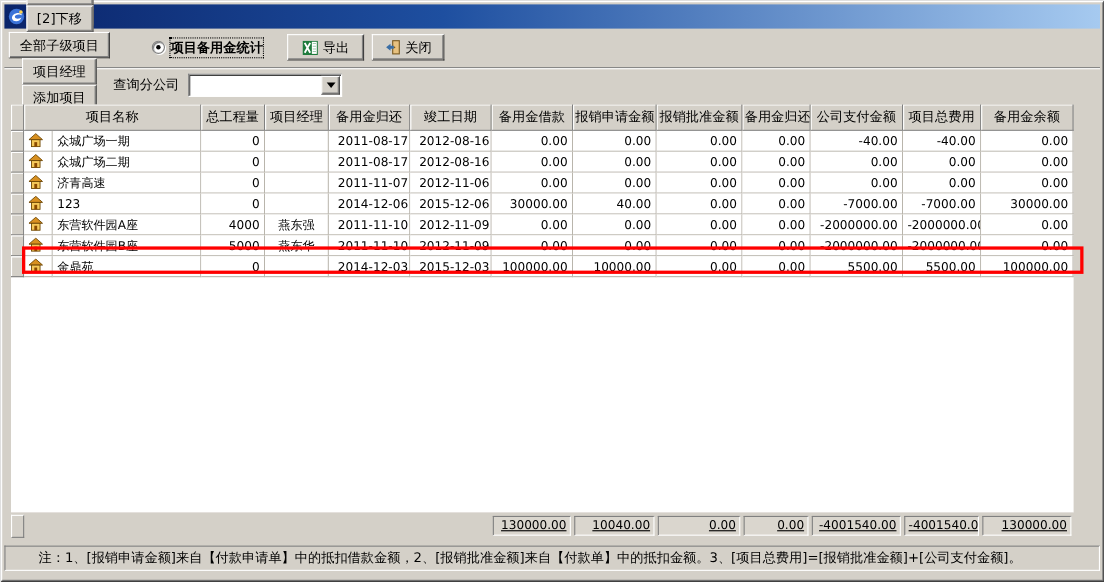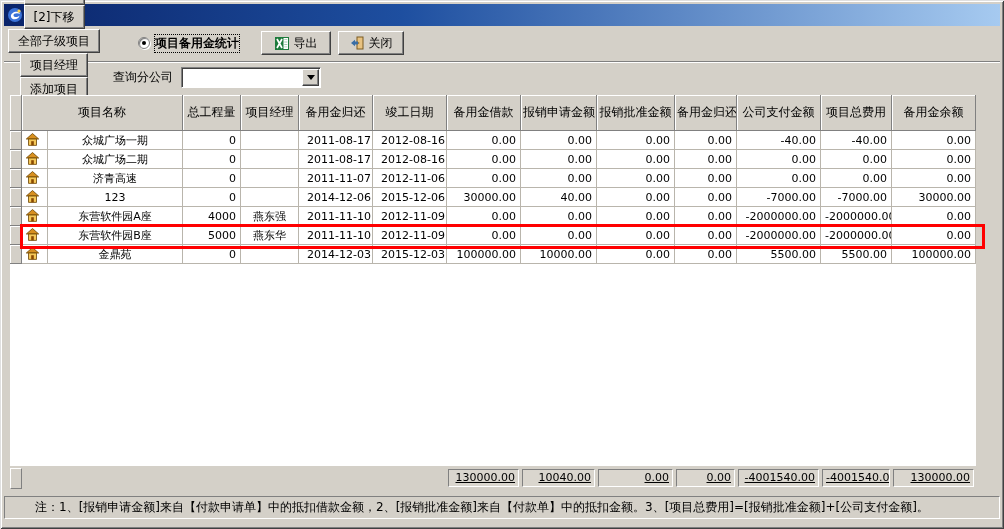--- a/index.html
+++ b/index.html
@@ -28,41 +28,41 @@
     box-shadow:inset 1px 1px 1px rgba(64,64,64,.7), 1px 1px 0 #fff;position:relative;}
   .radio-dot{position:absolute;left:3px;top:3px;width:4px;height:4px;border-radius:50%;background:#000;}
   .focus-dotted{outline:1px dotted #000;}
   .btn{background:#D4D0C8;border:1px solid;border-color:#fff #404040 #404040 #fff;
     box-shadow:inset -1px -1px 0 #808080;font-family:inherit;font-size:12px;color:#000;cursor:default;}
   .cmd-btn{position:absolute;top:31px;height:24px;display:flex;align-items:center;justify-content:center;gap:5px;padding:0 6px;}
   .groove{position:absolute;left:4px;right:4px;height:2px;border-top:1px solid #808080;border-bottom:1px solid #fff;}
   
   .toolbar{position:absolute;left:8px;top:65px;right:8px;height:24px;display:flex;align-items:center;}
   .tb-btn{height:24px;padding:0 9px;margin-right:3px;display:flex;align-items:center;gap:5px;white-space:nowrap;}
-  .branch-label{margin-left:10px;white-space:nowrap;}
+  .branch-label{margin-left:0;white-space:nowrap;}
   .combo{margin-left:8px;width:140px;height:21px;position:relative;background:#fff;
     border:1px solid;border-color:#808080 #fff #fff #808080;box-shadow:inset 1px 1px 0 #404040;}
   .combo input{position:absolute;left:2px;top:2px;right:20px;bottom:2px;width:116px;border:none;outline:none;
     font-family:inherit;font-size:12px;background:#fff;padding:0;}
   .combo-arrow{position:absolute;right:1px;top:1px;width:17px;height:17px;background:#D4D0C8;
     border:1px solid;border-color:#fff #404040 #404040 #fff;box-shadow:inset -1px -1px 0 #808080;
     display:flex;align-items:center;justify-content:center;}
   .arrow-down{width:0;height:0;border-left:4px solid transparent;border-right:4px solid transparent;border-top:5px solid #000;}
   
   .grid-area{position:absolute;left:10px;top:95px;width:966px;height:371px;background:#fff;}
   table{border-collapse:separate;border-spacing:0;table-layout:fixed;width:966px;font-size:11px;}
-  th{height:36px;background:#D4D0C8;border-right:1px solid #808080;border-bottom:1px solid #808080;
+  th{height:24px;background:#D4D0C8;border-right:1px solid #808080;border-bottom:1px solid #808080;
     box-shadow:inset 1px 1px 0 #fff;font-weight:normal;overflow:hidden;white-space:nowrap;padding:0 2px;font-size:12px;}
   td{height:19px;border-right:1px solid #b9b5ac;border-bottom:1px solid #b9b5ac;overflow:hidden;white-space:nowrap;padding:0 4px;background:#fff;}
   td.sel{background:#D4D0C8;border-right:1px solid #808080;border-bottom:1px solid #808080;box-shadow:inset 1px 1px 0 #fff;padding:0;}
   td.icon-cell{padding:1px 2px 0 4px;}
   .num{text-align:right;}
   .ctr{text-align:center;}
   .date{text-align:right;padding:0 1px;margin-left:29px;}
-  .name{text-align:center;margin-left:24px;}
+  .name{text-align:left;margin-left:24px;}
   .highlight-overlay{position:absolute;left:20px;top:224px;width:965px;height:25px;
     border:3px solid #FF0000;pointer-events:none;z-index:5;}
   
   .summary{position:absolute;left:10px;top:466px;width:966px;height:25px;background:#D4D0C8;}
   .sum-stub{position:absolute;left:0;top:2px;width:12px;height:21px;background:#D4D0C8;
     border:1px solid;border-color:#fff #808080 #808080 #fff;}
   .total-box{position:absolute;top:3px;height:18px;background:#dad6ce;border:1px solid;
     border-color:#808080 #fff #fff #808080;padding:0 3px;font-size:11px;text-align:right;line-height:16px;overflow:hidden;white-space:nowrap;text-decoration:underline;}
   
   .footnote{position:absolute;left:4px;top:496px;width:996px;height:23px;border:1px solid;

